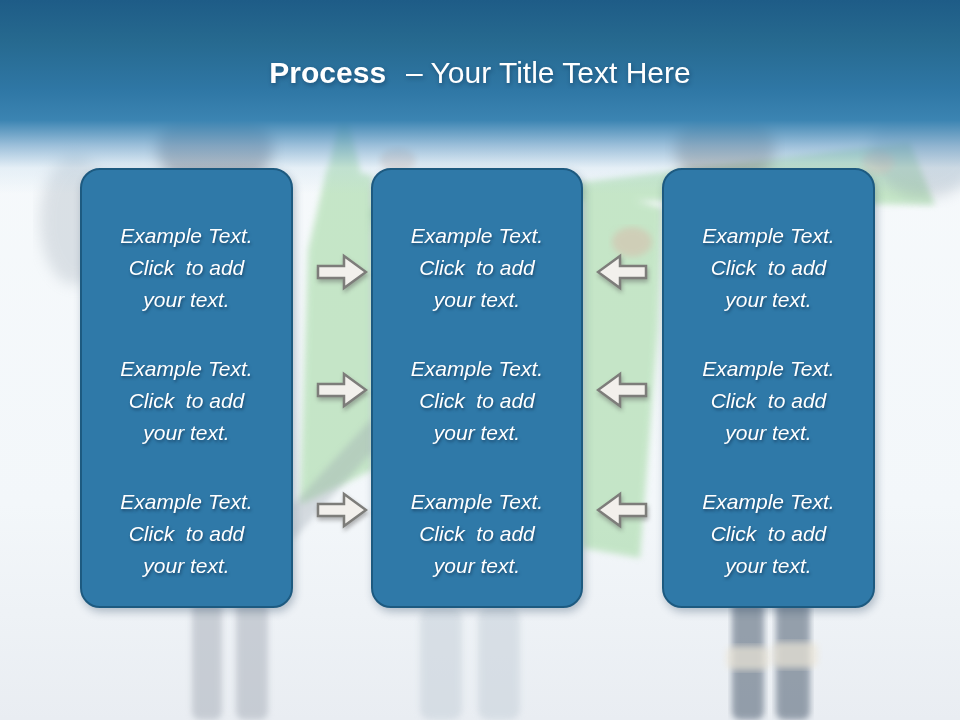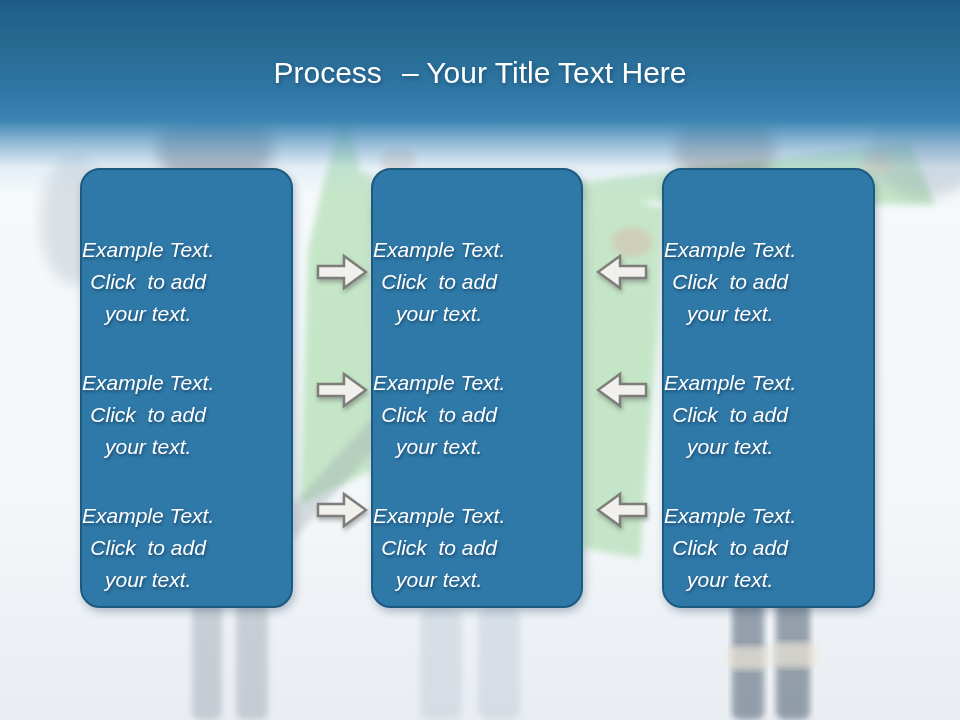--- a/index.html
+++ b/index.html
@@ -16,27 +16,27 @@
     background:linear-gradient(180deg,
       #1e5c87 0%, #26698f 20%, #2f77a5 45%, #3b84b2 60%,
       rgba(100,155,197,0.60) 73%, rgba(180,210,232,0.25) 84%,
       rgba(246,250,252,0) 97%);
   }
   .title{
     position:absolute;left:0;top:54px;width:960px;z-index:4;margin:0;
     text-align:center;color:#fff;font-size:30px;line-height:38px;font-weight:400;
     text-shadow:1px 2px 4px rgba(10,40,70,.45);
   }
-  .title .t-bold{font-weight:400;margin-right:20px;}
+  .title .t-bold{font-weight:700;margin-right:20px;}
   .panel{
     position:absolute;top:168px;width:213px;height:440px;z-index:3;
     background:#2f79a8;border:2px solid #1d5a80;border-radius:20px;
     box-sizing:border-box;box-shadow:2px 4px 8px rgba(30,60,90,.30);
-    display:flex;flex-direction:column;align-items:flex-start;
-    padding-top:64px;row-gap:37px;
+    display:flex;flex-direction:column;align-items:center;
+    padding-top:50px;row-gap:37px;
   }
   .panel-1{left:80px;}
   .panel-2{left:371px;width:212px;}
   .panel-3{left:662px;}
   .tblock{
     color:#fff;font-style:italic;font-size:21px;line-height:32px;height:96px;
     text-align:center;white-space:pre-wrap;
     text-shadow:1px 2px 3px rgba(15,45,75,.60);
     cursor:pointer;
   }

